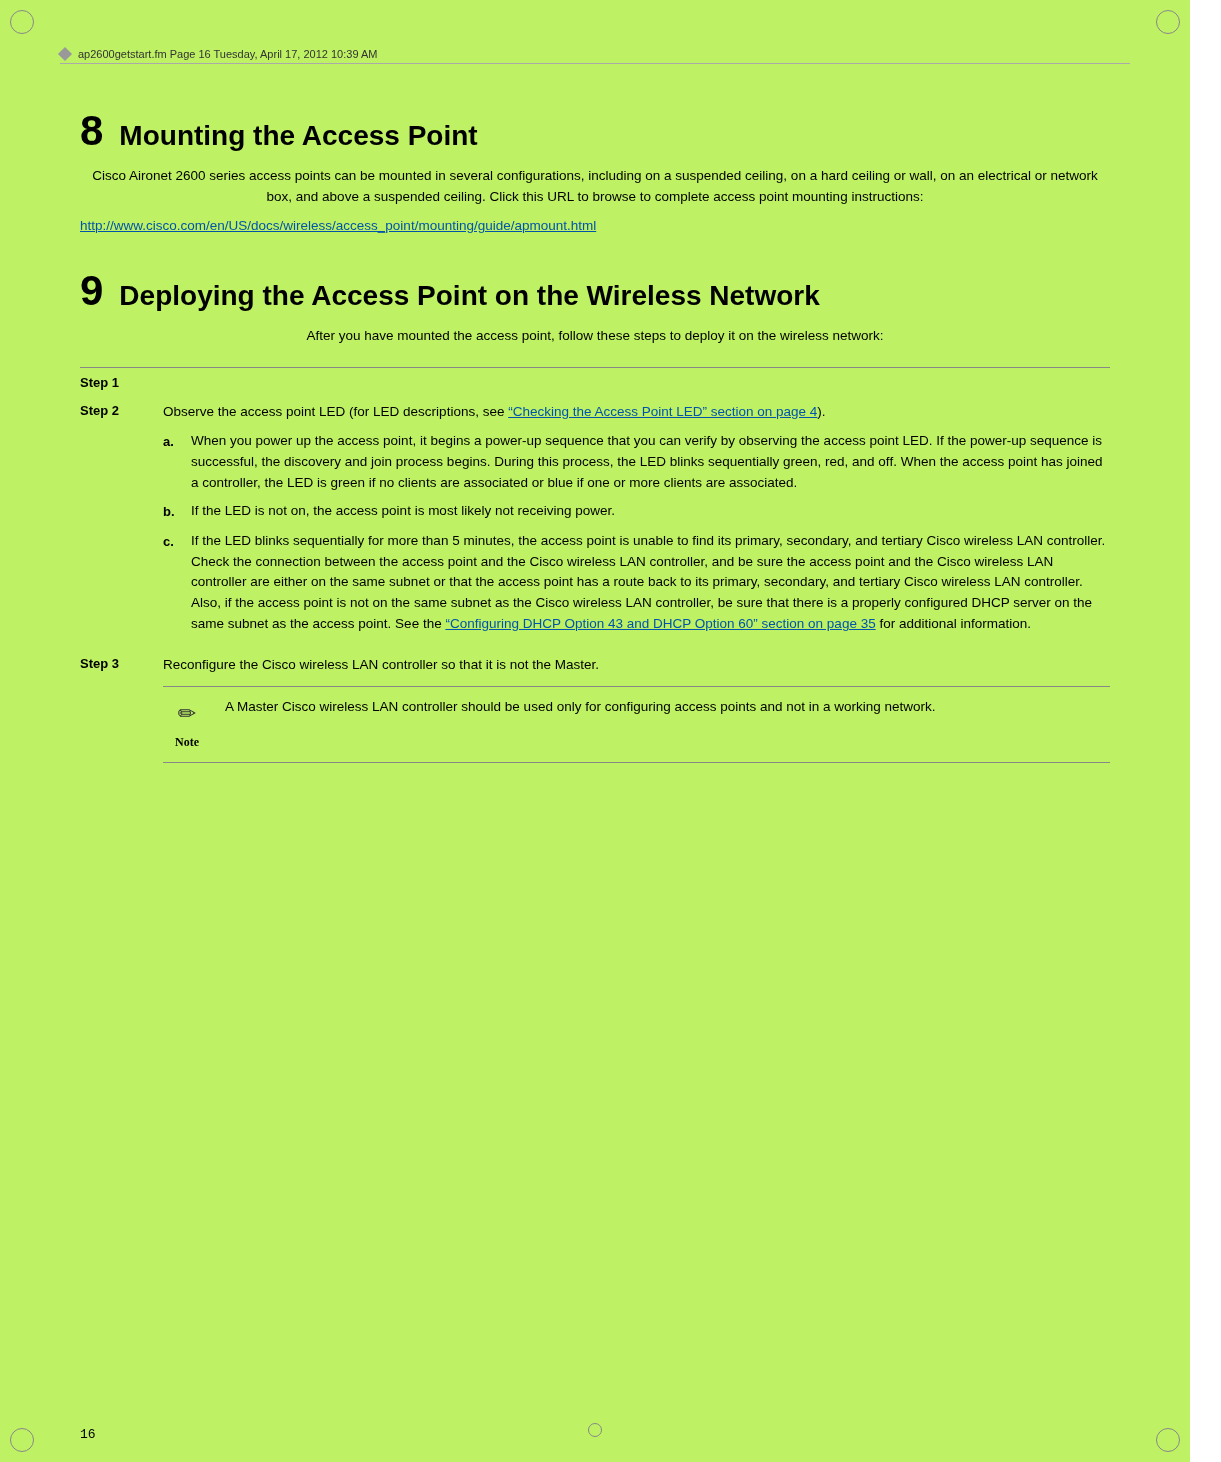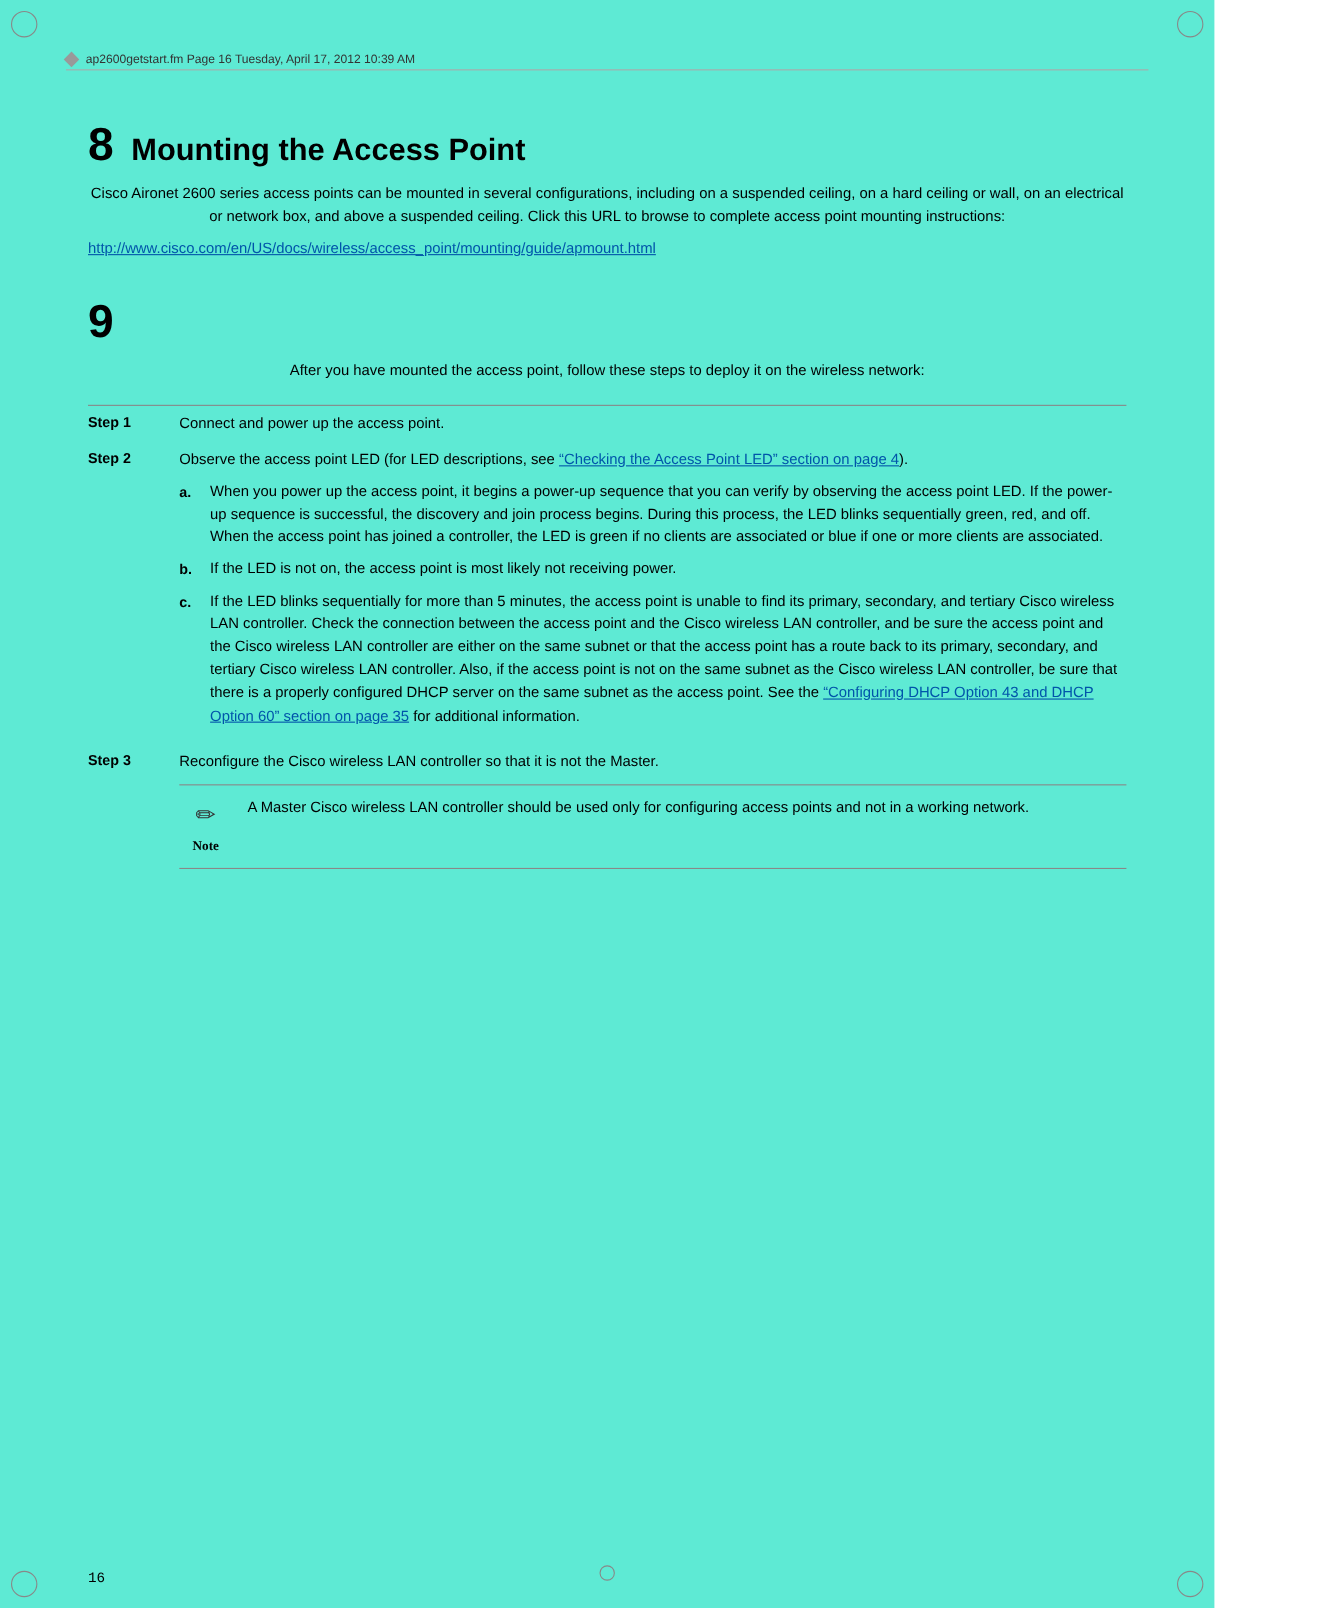--- a/index.html
+++ b/index.html
@@ -7,23 +7,23 @@
       background: #ffffff;
       font-family: "Times New Roman", Times, serif;
       font-size: 14px;
       color: #000000;
       width: 1221px;
       min-height: 1462px;
       position: relative;
     }
 
     .page-container {
-      width: 1104px;
+      width: 1190px;
       min-height: 1462px;
-      background: #5eead4;
+      background: #bef264;
       position: relative;
       padding: 0;
     }
 
     
     .corner-circle {
       position: absolute;
       width: 24px;
       height: 24px;
       border-radius: 50%;
@@ -261,29 +261,29 @@
     </div>
 
     <p class="body-text">Cisco Aironet 2600 series access points can be mounted in several configurations, including on a suspended ceiling, on a hard ceiling or wall, on an electrical or network box, and above a suspended ceiling. Click this URL to browse to complete access point mounting instructions:</p>
 
     <p>
       <a class="link-text" href="#">http://www.cisco.com/en/US/docs/wireless/access_point/mounting/guide/apmount.html</a>
     </p>
 
     <div class="chapter-heading section-9">
       <span class="chapter-number">9</span>
+      <span class="chapter-title">Deploying the Access Point on the Wireless Network</span>
     </div>
 
     <p class="body-text">After you have mounted the access point, follow these steps to deploy it on the wireless network:</p>
 
     <div class="steps-table">
 
       <div class="step-row">
         <span class="step-label">Step 1</span>
-        <span class="step-content">Connect and power up the access point.</span>
       </div>
 
       <div class="step-row">
         <span class="step-label">Step 2</span>
         <div class="step-content">
           <span>Observe the access point LED (for LED descriptions, see </span><a class="link" href="#">“Checking the Access Point LED” section on page 4</a><span>).</span>
 
           
           <div class="sub-steps">
 

